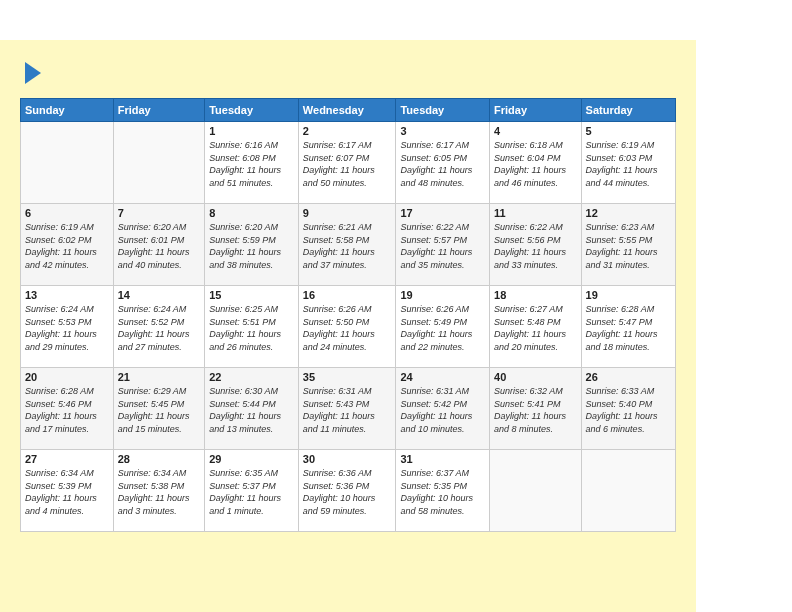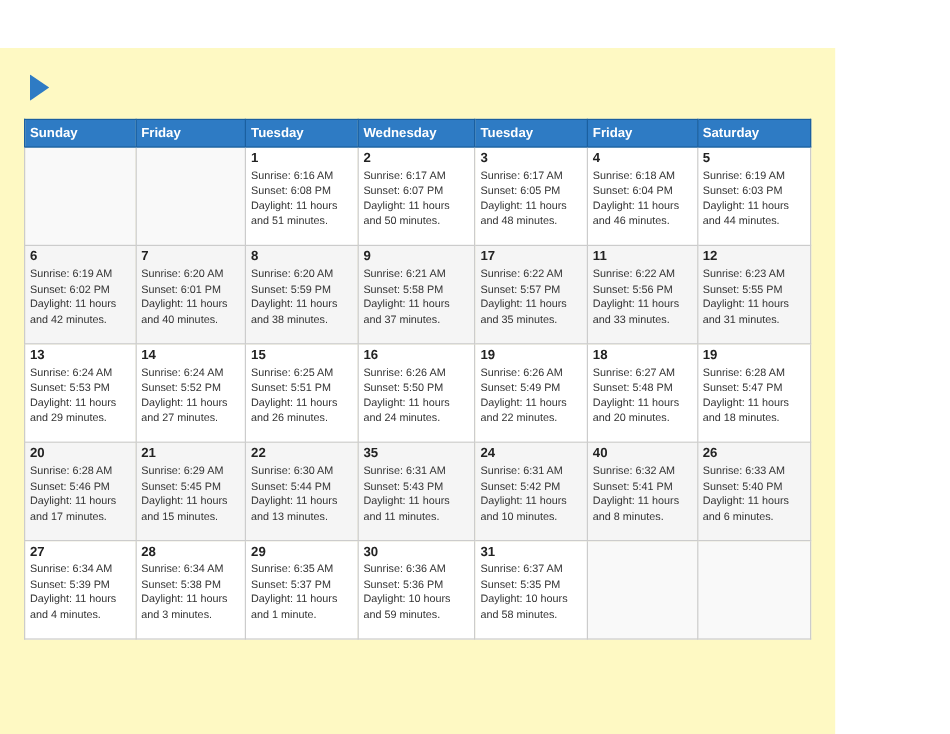--- a/index.html
+++ b/index.html
@@ -73,20 +73,21 @@
       font-weight: bold;
       font-size: 11px;
       color: #222;
       display: block;
       margin-bottom: 2px;
     }
     .day-info {
       font-size: 9px;
       color: #333;
       line-height: 1.4;
+      font-style: italic;
     }
     .empty-cell {
       background: #f9f9f9 !important;
     }
     .logo-wrapper {
       display: flex;
       align-items: center;
       gap: 2px;
     }
   </style>

